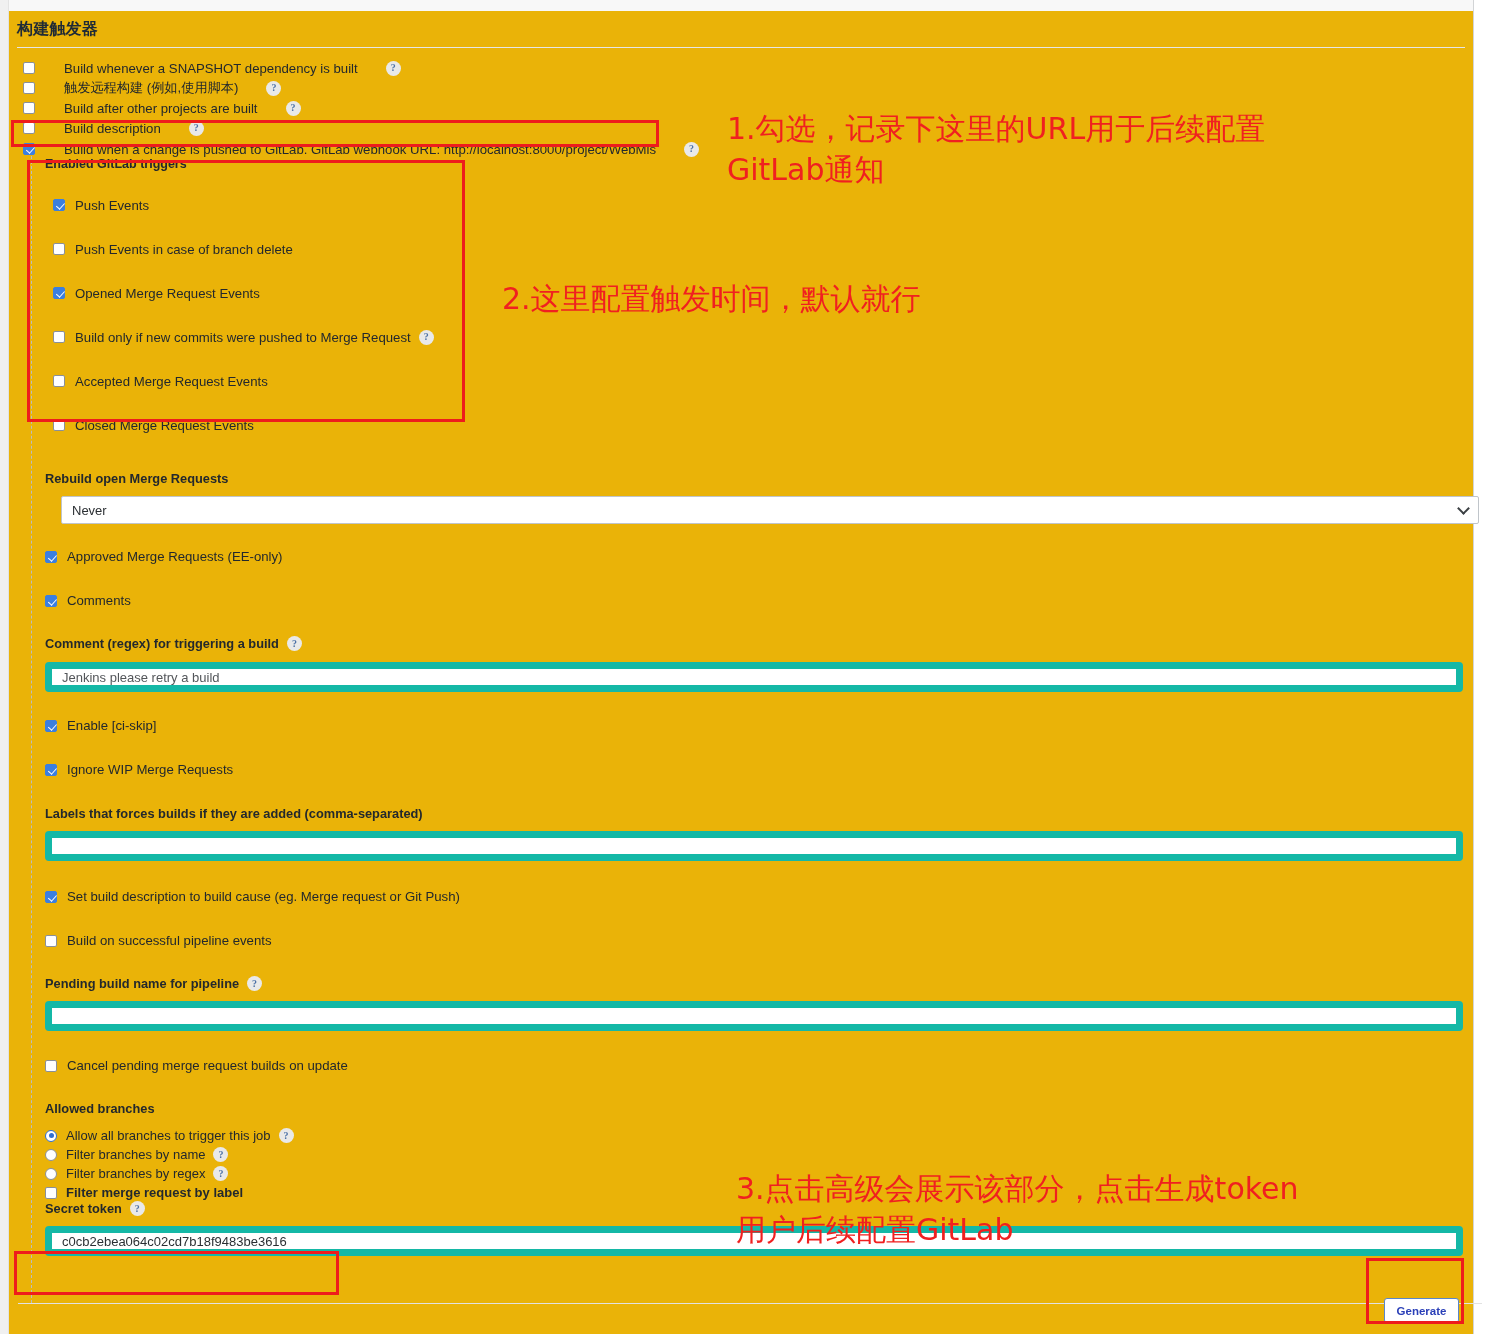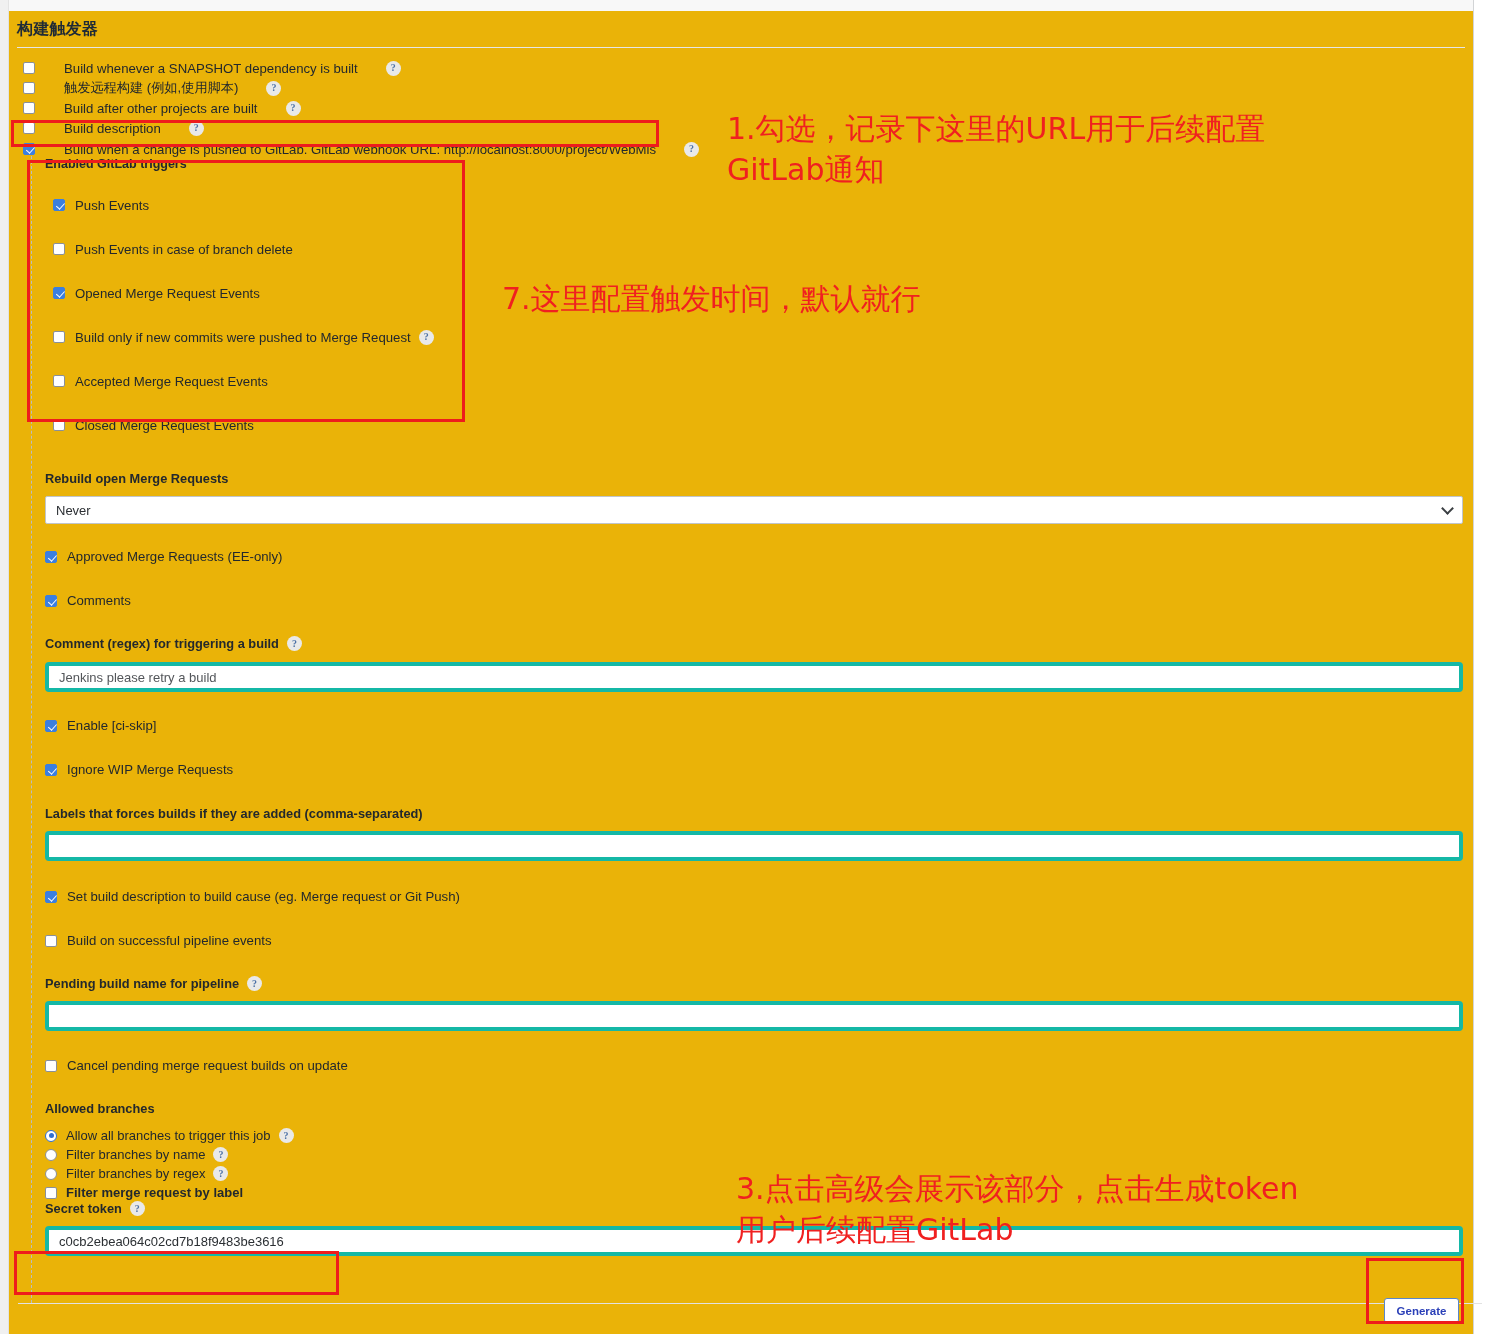--- a/index.html
+++ b/index.html
@@ -106,21 +106,21 @@
   .evt:last-child { margin-bottom: 6px; }
   .evt .lbl { font-size: 13.2px; color: #23282d; margin-left: 10px; }
 
   
   .field-label {
     font-size: 12.8px; font-weight: bold; color: #23282d;
     display: flex; align-items: center;
   }
   .text-input {
     width: 1418px; height: 30px;
-    border: 4px solid #14b8a6; border-radius: 4px;
+    border: 7px solid #14b8a6; border-radius: 4px;
     background: #ffffff; color: #53565a;
     font-size: 13px; font-family: "Liberation Sans", sans-serif;
     padding: 0 10px; outline: none;
   }
   .text-input.filled { color: #2b2f33; }
   .select-box {
     position: relative; width: 1418px; height: 28px;
     border: 1px solid #c0c5ca; border-radius: 2px;
     background: #ffffff; display: flex; align-items: center;
     padding: 0 10px; font-size: 13px; color: #2b2f33; cursor: pointer;
@@ -237,21 +237,21 @@
         <div class="evt">
           <span class="cb"></span>
           <span class="lbl">Closed Merge Request Events</span>
         </div>
       </div>
 
       
       <div class="field-label" style="margin-top:24px;">
         <span>Rebuild open Merge Requests</span>
       </div>
-      <div class="select-box" style="margin-top:10px;">
+      <div class="select-box" style="margin-top:10px;margin-left:16px;">
         <span>Never</span>
         <span class="chev"></span>
       </div>
 
       <div class="chk-row" style="margin-top:25px;">
         <span class="cb checked"></span>
         <span class="lbl">Approved Merge Requests (EE-only)</span>
       </div>
 
       <div class="chk-row" style="margin-top:29px;">
@@ -340,17 +340,17 @@
 
   </div>
 
   <div class="redbox" style="left:11px; top:120px; width:648px; height:27px;"></div>
   <div class="redbox" style="left:27px; top:160px; width:438px; height:262px;"></div>
   <div class="redbox" style="left:14px; top:1251px; width:325px; height:44px;"></div>
   <div class="redbox" style="left:1366px; top:1258px; width:98px; height:66px;"></div>
 
   <div class="note" style="left:727px; top:108px; width:740px;">1.勾选，记录下这里的URL用于后续配置
 GitLab通知</div>
-  <div class="note" style="left:502px; top:278px; width:600px;">7.这里配置触发时间，默认就行</div>
+  <div class="note" style="left:502px; top:278px; width:600px;">2.这里配置触发时间，默认就行</div>
   <div class="note" style="left:736px; top:1168px; width:760px;">3.点击高级会展示该部分，点击生成token
 用户后续配置GitLab</div>
 
 </div>
 
 </body></html>

